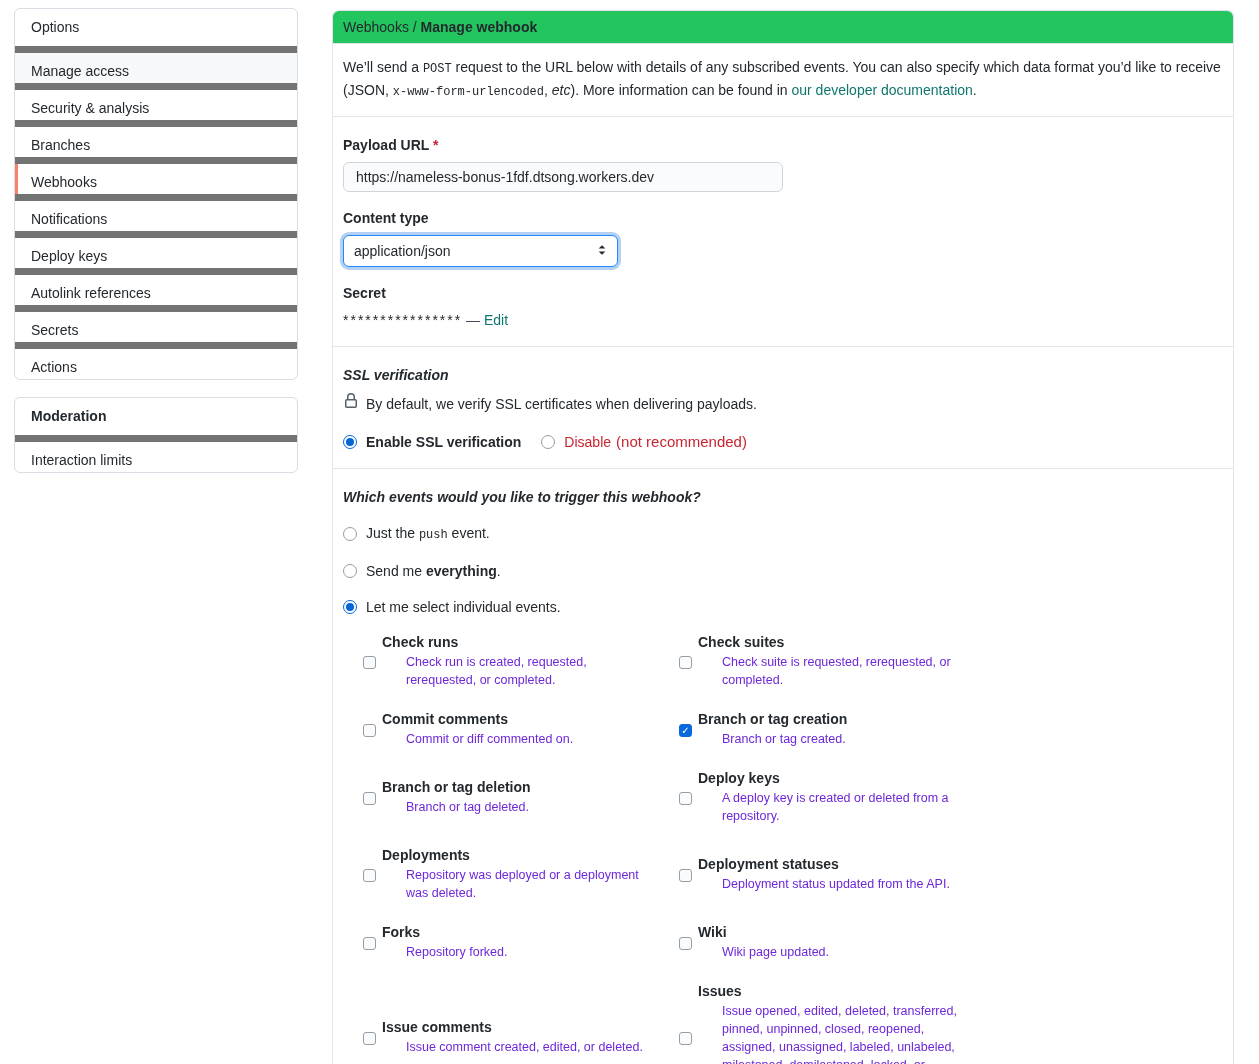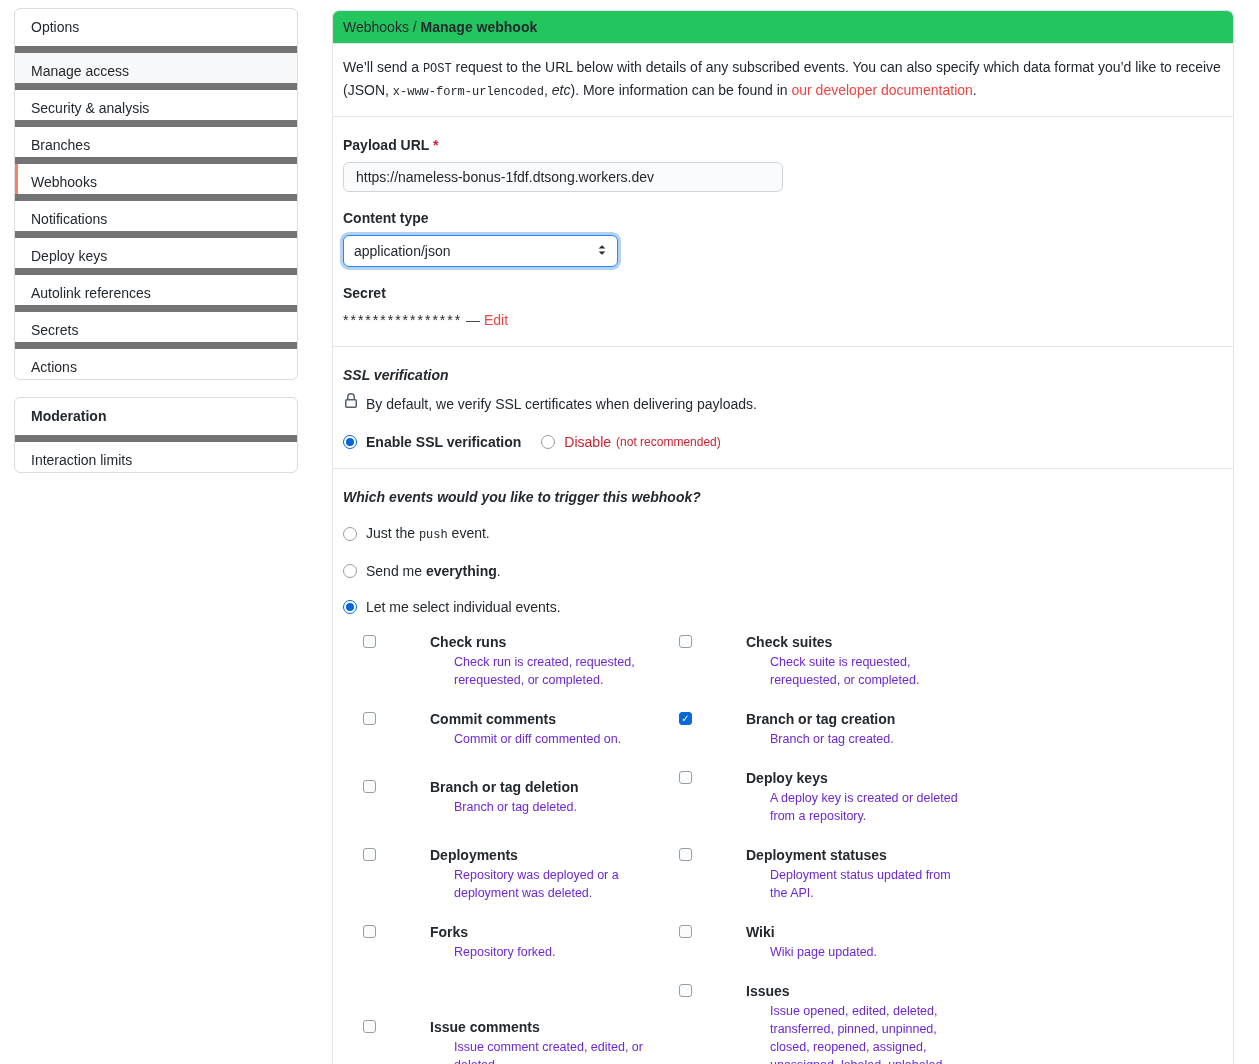--- a/index.html
+++ b/index.html
@@ -2,21 +2,21 @@
 <html><head>
 <meta charset="utf-8">
 <style>
   * { box-sizing: border-box; }
   html, body { margin: 0; padding: 0; background: #fff; }
   body {
     width: 1259px; height: 1064px; overflow: hidden;
     font-family: "Liberation Sans", "DejaVu Sans", sans-serif;
     font-size: 14px; color: #24292e;
   }
-  a { color: #ef4444; text-decoration: none; cursor: pointer; }
+  a { color: #0f766e; text-decoration: none; cursor: pointer; }
   code { font-family: "Liberation Mono", "DejaVu Sans Mono", monospace; font-size: 12px; }
 
   .layout { display: flex; align-items: flex-start; padding: 8px 0 0 14px; }
 
   
   .sidebar { width: 284px; flex: none; }
   .side-box { border: 1px solid #d8dee4; border-radius: 6px; background: #fff; overflow: hidden; }
   .side-box + .side-box { margin-top: 17px; }
   .side-item { position: relative; padding: 0 16px; height: 37px; line-height: 37px;
                font-size: 14px; color: #24292e; cursor: pointer; white-space: nowrap; }
@@ -63,31 +63,31 @@
   .ssl-note svg { flex: none; }
   .ssl-radios { display: flex; align-items: center; margin-top: 18px; line-height: 20px; }
   .radio { position: relative; display: inline-block; width: 14px; height: 14px; flex: none;
            border: 1px solid #959da5; border-radius: 50%; background: #fff; cursor: pointer; }
   .radio.checked { border-color: #0366d6; }
   .radio.checked::after { content: ""; position: absolute; top: 2px; left: 2px;
            width: 8px; height: 8px; border-radius: 50%; background: #0366d6; }
   .radio-gap { margin-left: 9px; }
   .bold { font-weight: 600; }
   .danger-text { color: #cb2431; }
-  .small-note { font-size: 12px; }
+  .small-note { font-size: 15px; }
   .disable-group { margin-left: 20px; display: inline-flex; align-items: center; }
 
   
   .events-heading { margin-bottom: 12px; }
   .radio-row { display: flex; align-items: center; margin-top: 16px; line-height: 20px; cursor: pointer; }
 
   .hook-grid { margin: 15px 0 0 20px; width: 632px; }
   .hook-row { display: flex; align-items: center; margin-bottom: 20px; }
-  .hook-item { width: 316px; flex: none; display: flex; align-items: flex-start;
-               padding-right: 36px; cursor: pointer; gap: 48px; }
+  .hook-item { width: 316px; flex: none; display: flex; align-items: center;
+               padding-right: 36px; cursor: pointer; }
   .checkbox { position: relative; width: 13px; height: 13px; flex: none; margin-top: 3px;
               border: 1px solid #959da5; border-radius: 3px; background: #fafbfc; cursor: pointer; }
   .checkbox.checked { background: #0969da; border-color: #0969da; }
   .checkbox.checked::after { content: "✓"; position: absolute; left: 0; right: 0; top: -1px;
               text-align: center; font-size: 10px; line-height: 14px; color: #fff; font-weight: 700; }
   .hook-text { margin-left: 6px; }
   .hook-title { font-weight: 600; font-size: 14px; line-height: 20px; }
   .hook-desc { font-size: 12.5px; color: #6d28d9; line-height: 18px; margin-top: 1px; margin-left: 24px; }
 </style>
 </head>

